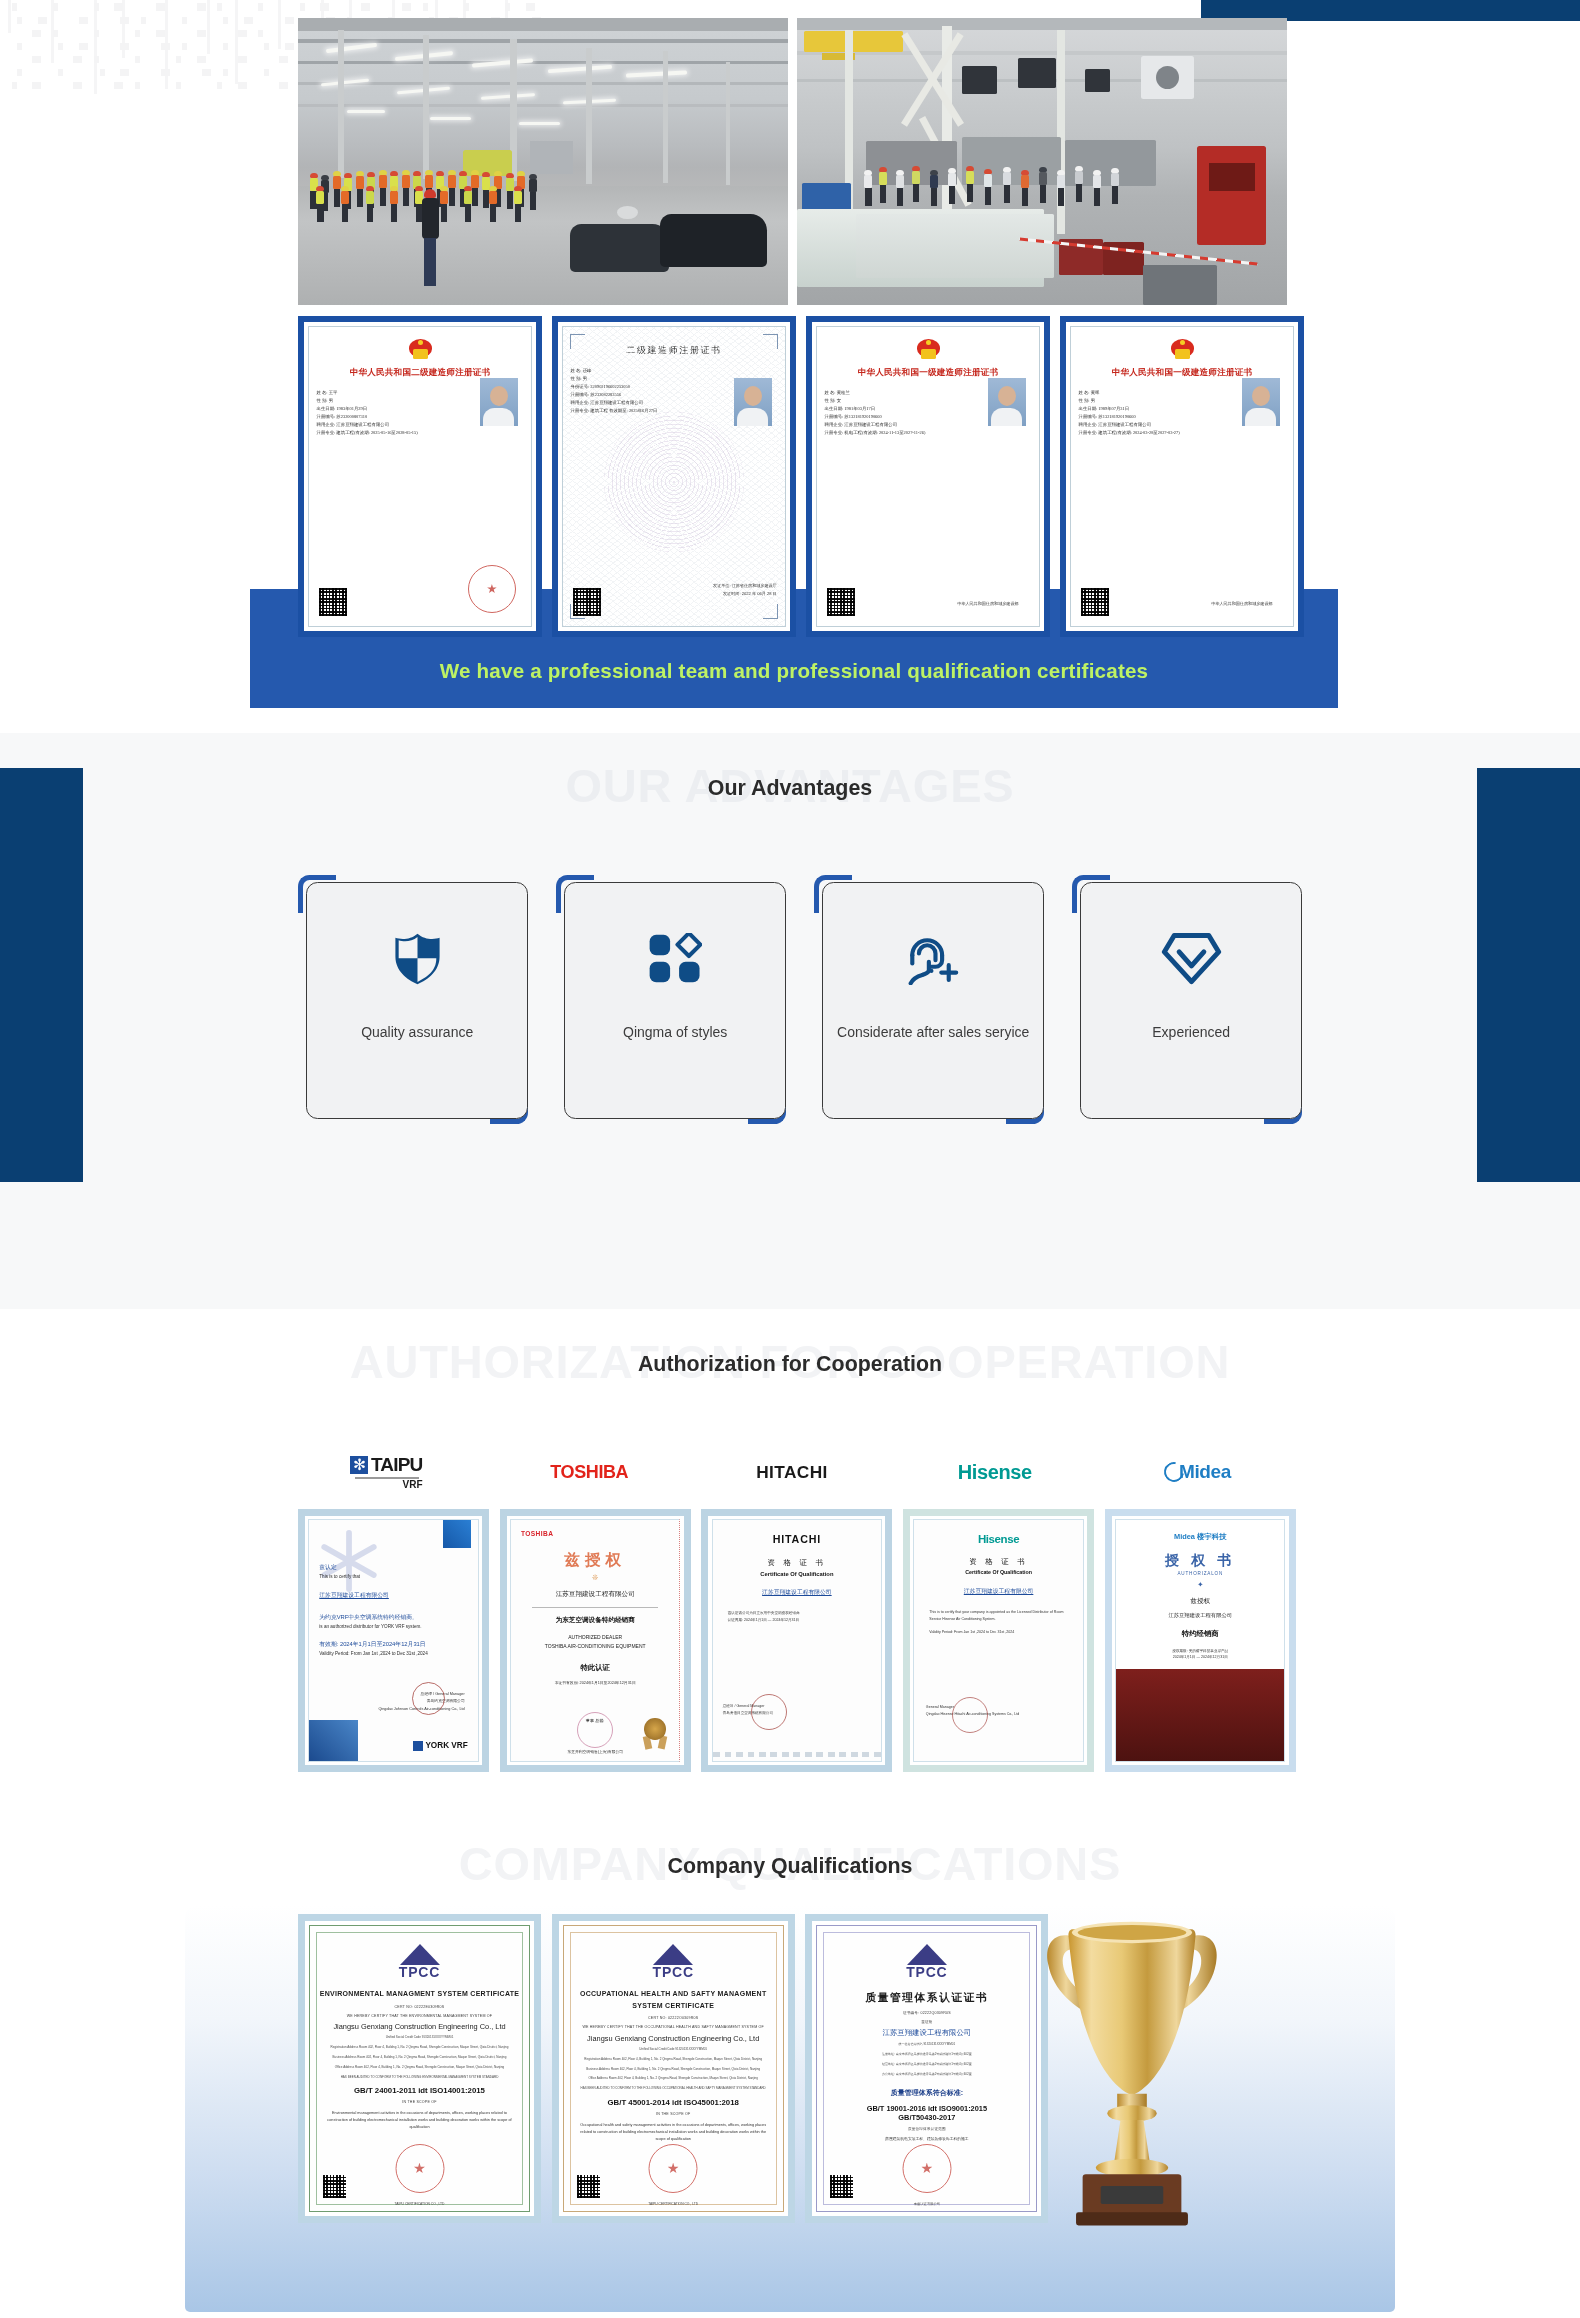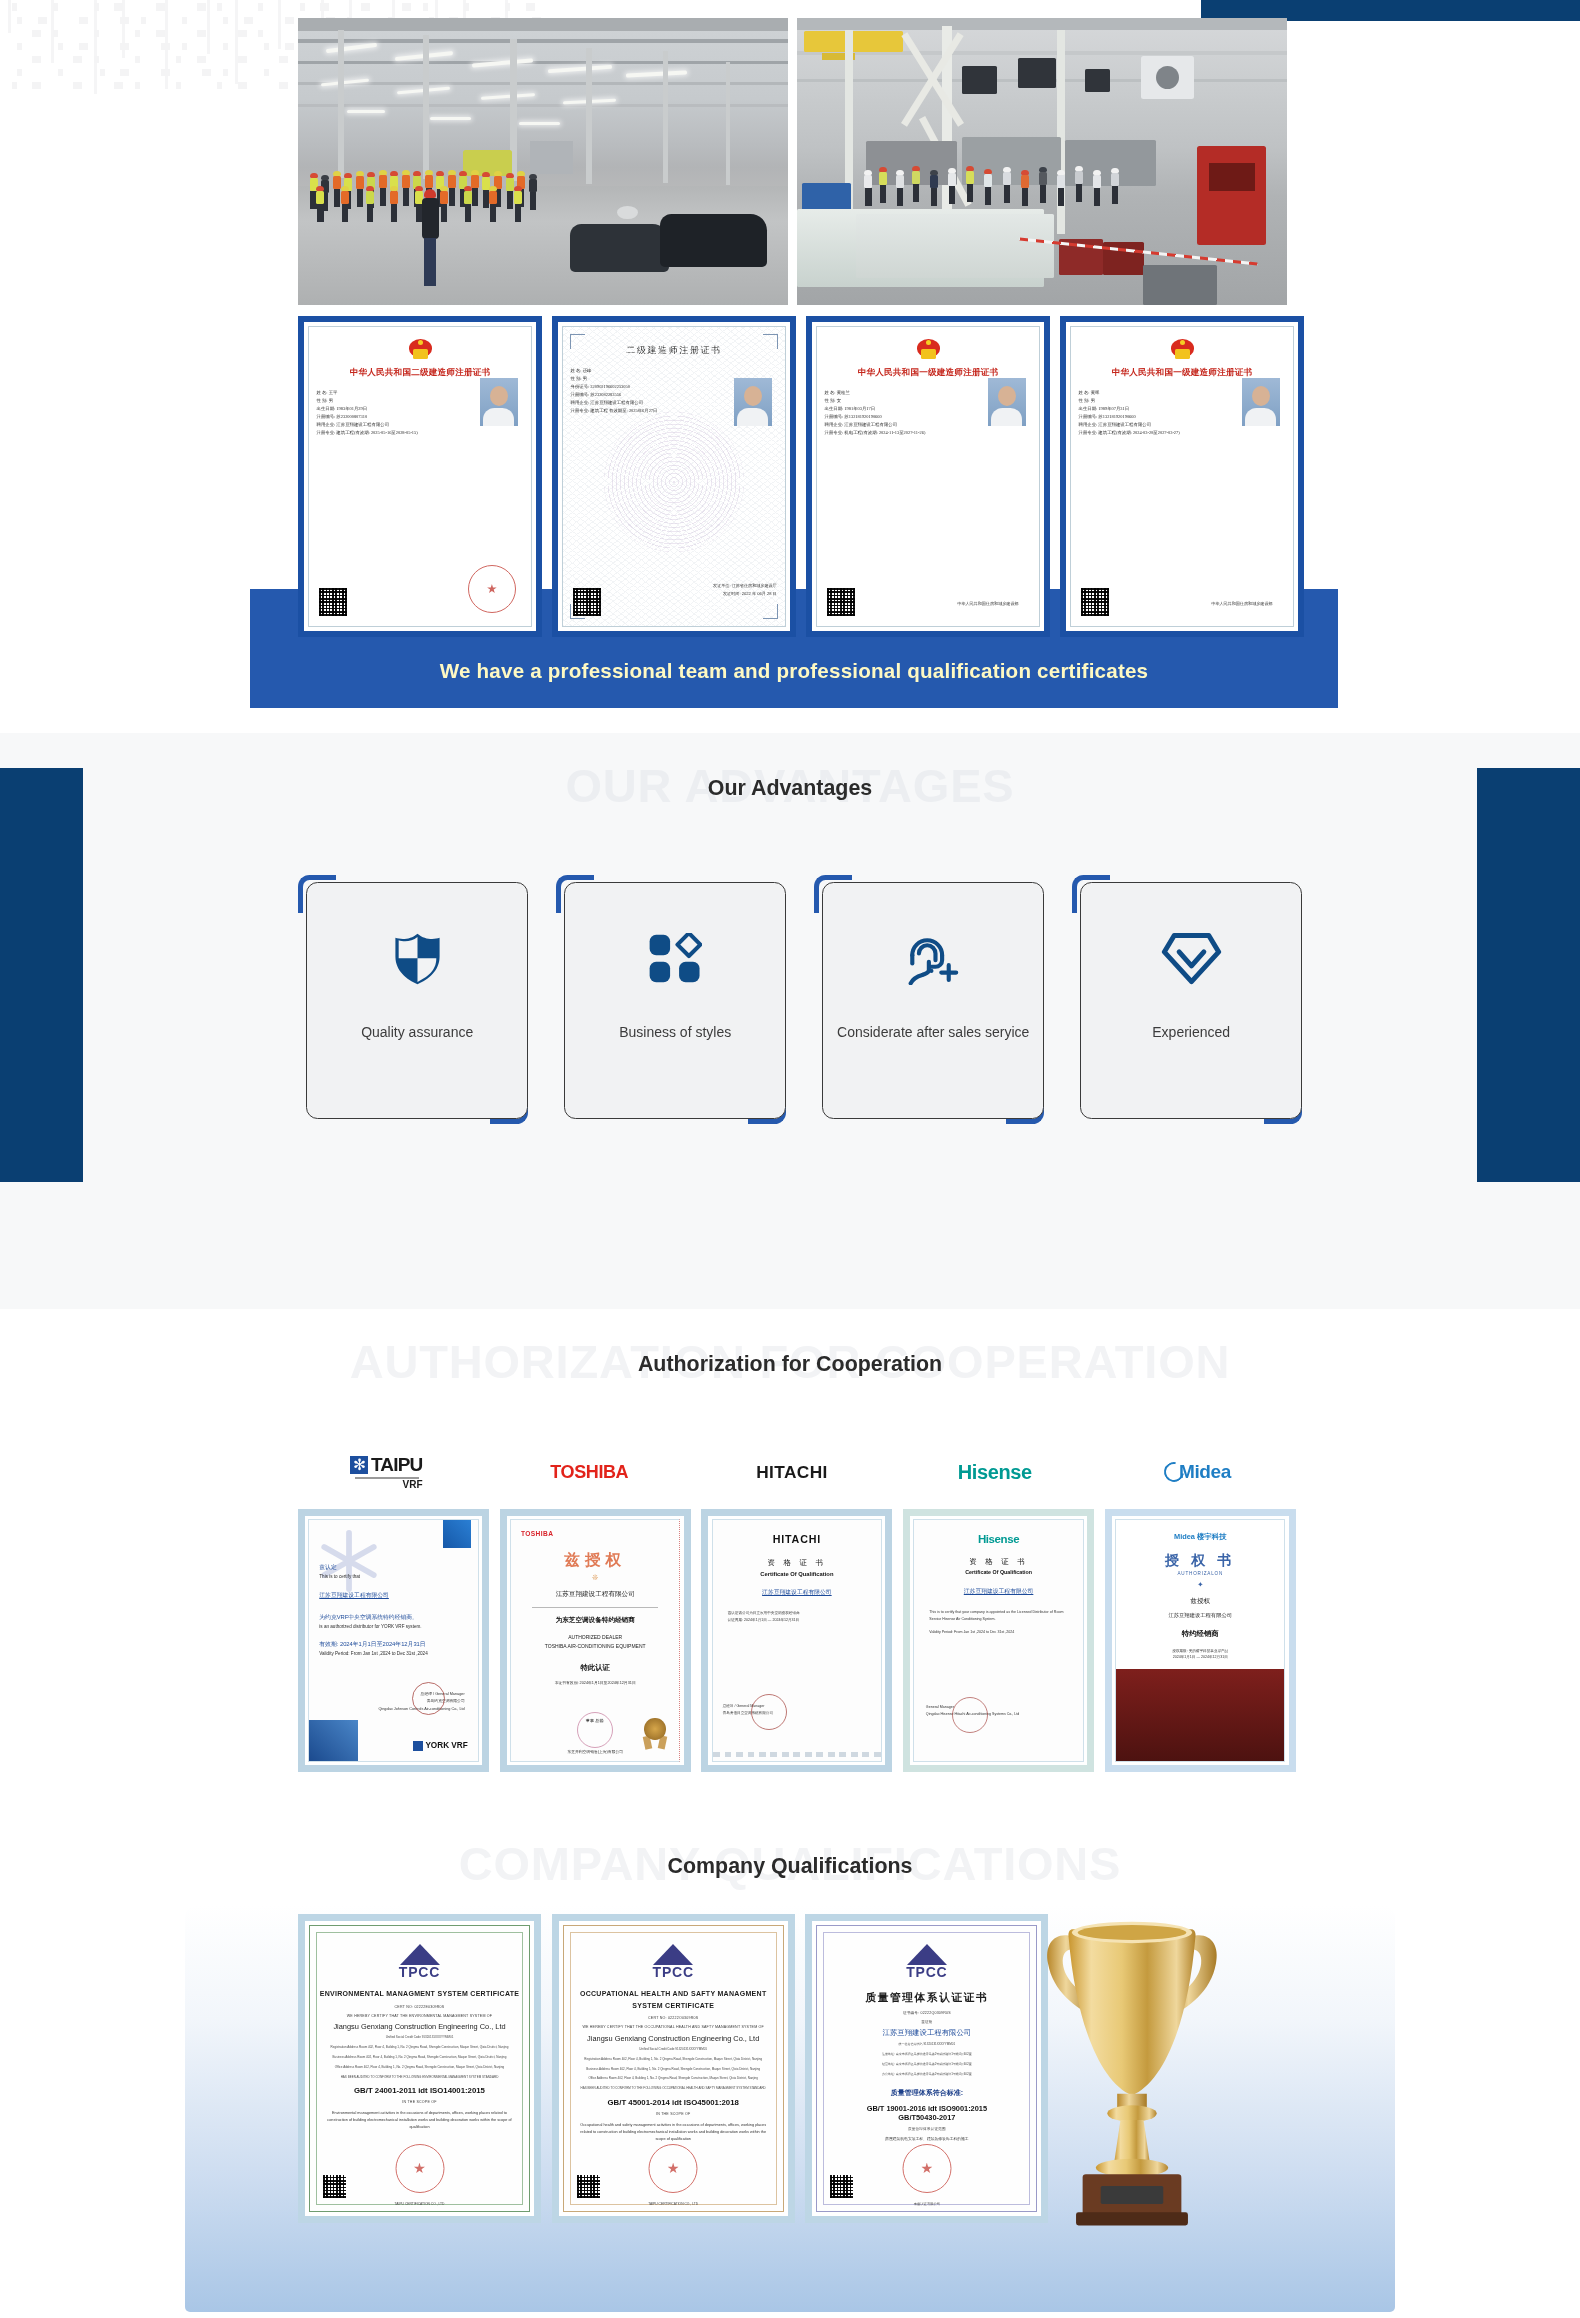--- a/index.html
+++ b/index.html
@@ -106,21 +106,21 @@
   .co-tr { right: 6.6px; top: 6.6px; border-left: 0; border-bottom: 0; }
   .co-bl { left: 6.6px; bottom: 6.6px; border-right: 0; border-top: 0; }
   .co-br { right: 6.6px; bottom: 6.6px; border-left: 0; border-top: 0; }
 
   .blue-banner {
     position: absolute; left: 250px; top: 589px; width: 1088px; height: 119px;
     background: #2559ae; z-index: 1;
     display: flex; align-items: flex-end; justify-content: center;
   }
   .blue-banner .bb-text {
-    color: #fef9c3; font-size: 20.6px; font-weight: bold; letter-spacing: 0.2px;
+    color: #bef264; font-size: 20.6px; font-weight: bold; letter-spacing: 0.2px;
     padding-bottom: 25.5px;
   }
 
   
   .sec-adv { position: relative; width: 1580px; height: 576px; background: #f7f8f9; }
   .blk-left { position: absolute; left: 0; top: 35px; width: 83px; height: 414px; background: #0a3f72; }
   .blk-right { position: absolute; right: 0; top: 35px; width: 103px; height: 414px; background: #0a3f72; }
 
   .sec-head { position: relative; height: 99px; }
   .ghost {
@@ -813,21 +813,21 @@
       <div class="corner-r"></div>
       <div class="card">
         <div class="card-icon">
           <svg width="54" height="51" viewBox="0 0 66 62">
             <rect x="2" y="2" width="25" height="25" rx="8" fill="#0f4c86"></rect>
             <rect x="2" y="35" width="25" height="25" rx="8" fill="#0f4c86"></rect>
             <rect x="38" y="35" width="25" height="25" rx="8" fill="#0f4c86"></rect>
             <path d="M50 0 L64 14 L50 28 L36 14 Z" fill="none" stroke="#0f4c86" stroke-width="5" stroke-linejoin="round"></path>
           </svg>
         </div>
-        <div class="card-label">Business of styles</div>
+        <div class="card-label">Qingma of styles</div>
       </div>
     </div>
 
     <div class="card-wrap">
       <div class="corner-l"></div>
       <div class="corner-r"></div>
       <div class="card">
         <div class="card-icon">
           <svg width="58" height="53" viewBox="0 0 70 64">
             <path d="M10 28 A18 18 0 0 1 46 28" fill="none" stroke="#0f4c86" stroke-width="5" stroke-linecap="round"></path>

